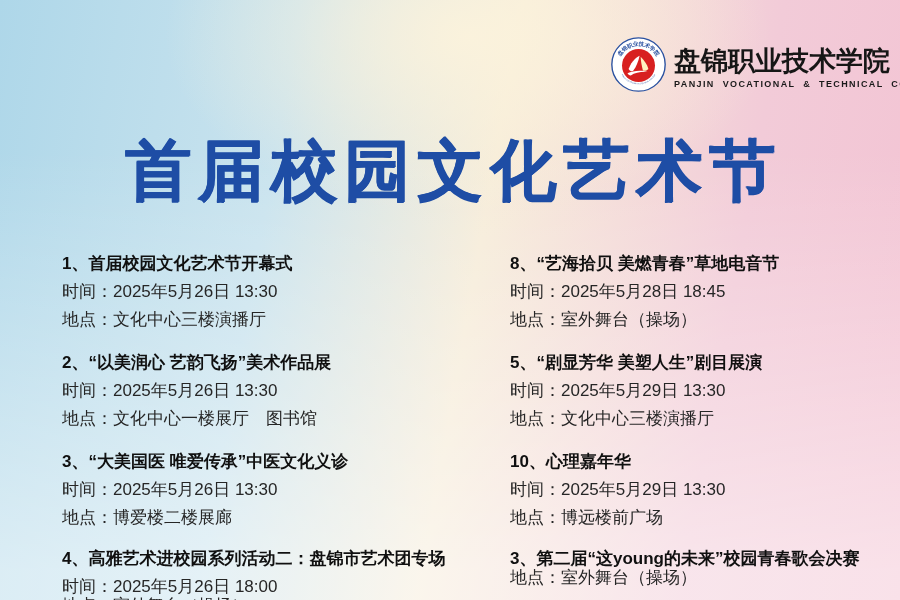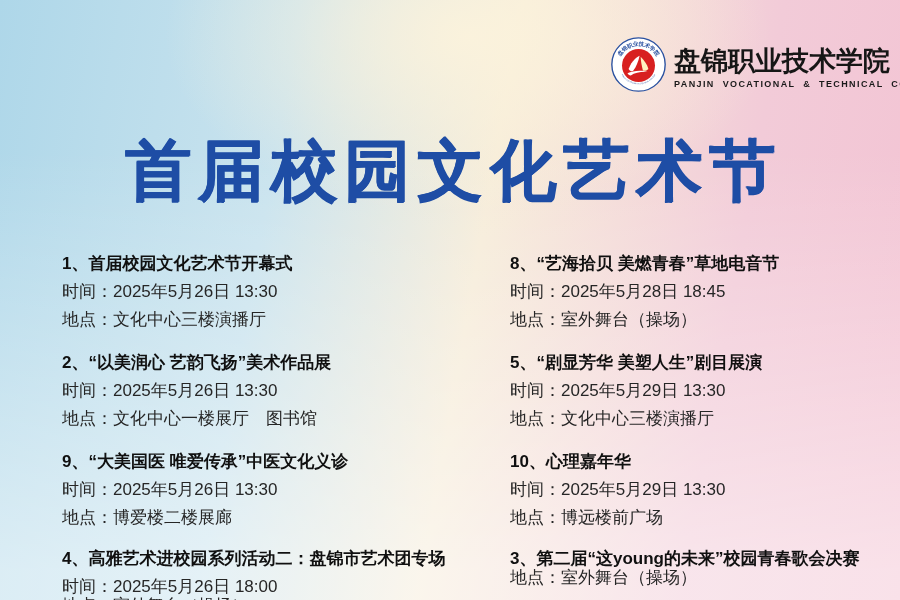--- a/index.html
+++ b/index.html
@@ -81,21 +81,21 @@
       <div class="line event-title">1、首届校园文化艺术节开幕式</div>
       <div class="line event-time">时间：2025年5月26日 13:30</div>
       <div class="line event-location">地点：文化中心三楼演播厅</div>
     </div>
     <div class="event-item">
       <div class="line event-title">2、“以美润心 艺韵飞扬”美术作品展</div>
       <div class="line event-time">时间：2025年5月26日 13:30</div>
       <div class="line event-location">地点：文化中心一楼展厅　图书馆</div>
     </div>
     <div class="event-item">
-      <div class="line event-title">9、“大美国医 唯爱传承”中医文化义诊</div>
+      <div class="line event-title">3、“大美国医 唯爱传承”中医文化义诊</div>
       <div class="line event-time">时间：2025年5月26日 13:30</div>
       <div class="line event-location">地点：博爱楼二楼展廊</div>
     </div>
     <div class="event-item">
       <div class="line event-title">4、高雅艺术进校园系列活动二：盘锦市艺术团专场</div>
       <div class="line event-time">时间：2025年5月26日 18:00</div>
       <div class="line event-location">地点：室外舞台（操场）</div>
     </div>
   </div>
 

